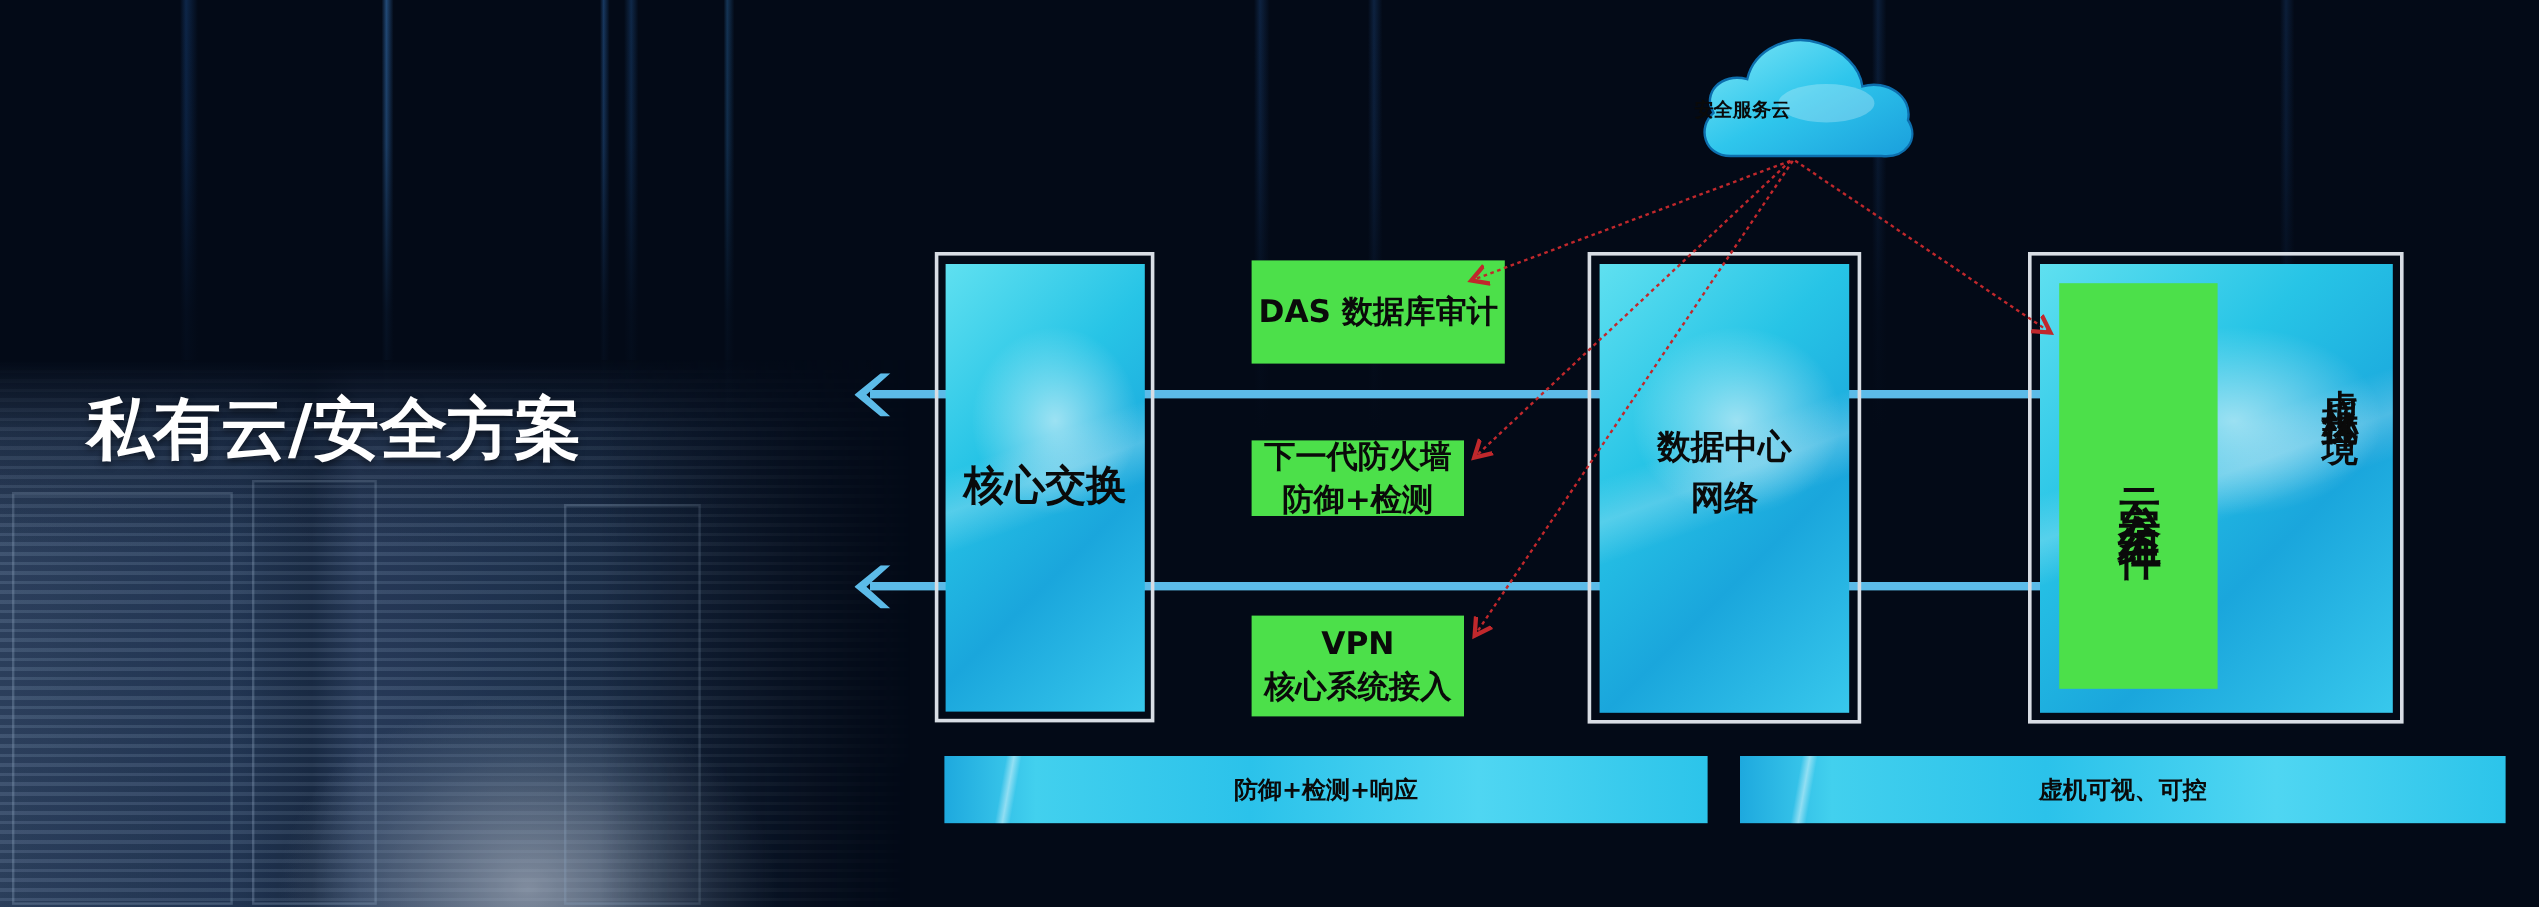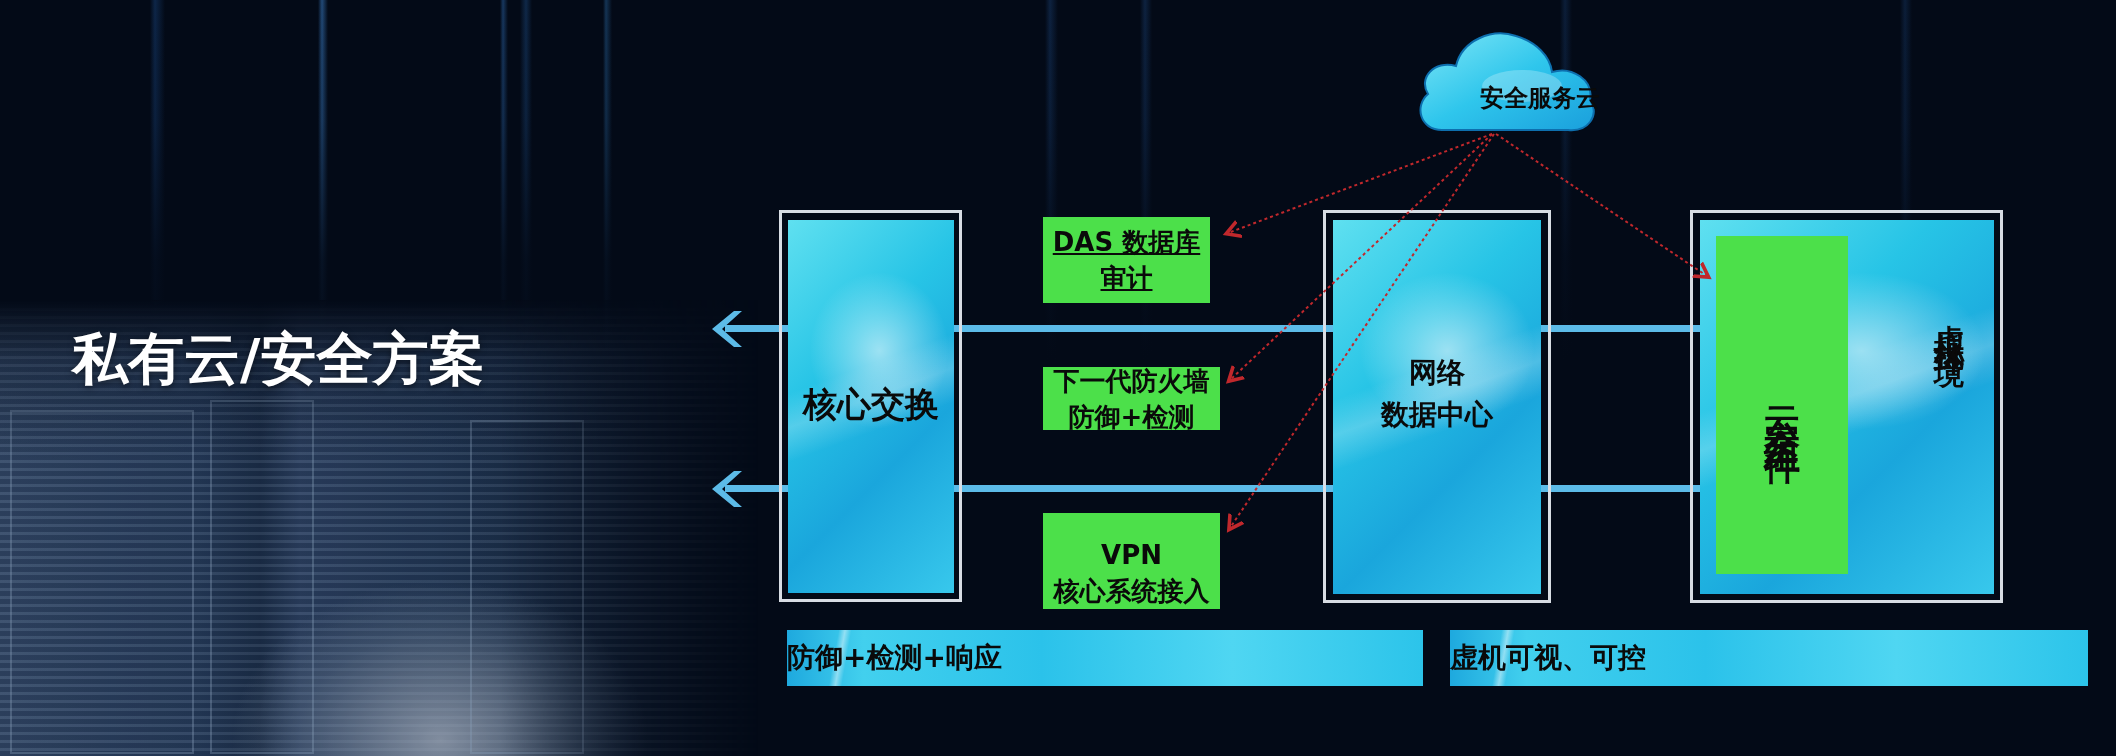--- a/index.html
+++ b/index.html
@@ -65,30 +65,30 @@
   }
   .green {
     position:absolute; background:#4ce04a; color:#0a0a0a; font-weight:bold;
     display:flex; flex-direction:column; align-items:center; justify-content:center;
     text-align:center; font-size:26px; line-height:36px;
   }
   .hline { position:absolute; height:7px; background:#5cbbe8; }
   .arrowhead { position:absolute; }
   .bar {
     position:absolute; height:56px;
-    display:flex; align-items:center; justify-content:flex-start;
-    font-weight:bold; font-size:28px; color:#0a0a0a;
+    display:flex; align-items:center; justify-content:center;
+    font-weight:bold; font-size:20px; color:#0a0a0a;
     background:
       linear-gradient(100deg, transparent 8%, rgba(255,255,255,0.45) 9%, transparent 10%),
       linear-gradient(90deg, #1ea9de 0%, #42d0ee 12%, #2bc2ea 40%, #4fd6f2 70%, #2cc4ea 100%);
   }
   .cloud-wrap { position:absolute; left:1412px; top:26px; width:188px; height:112px; }
   .cloud-text {
-    position:absolute; left:0; right:0; top:56px; text-align:right;
-    font-weight:bold; font-size:24px; color:#0a0a0a;
+    position:absolute; left:0; right:0; top:56px; text-align:left;
+    font-weight:bold; font-size:16px; color:#0a0a0a;
   }
   .vert-text { writing-mode:vertical-rl; text-orientation:upright; letter-spacing:8px; }
   svg.overlay { position:absolute; left:0; top:0; pointer-events:none; }
 </style>
 </head>
 <body>
 
 <div class="bg"></div>
 <div class="bg-fade"></div>
 
@@ -110,37 +110,37 @@
 </svg>
 <svg class="arrowhead" style="left:712px;top:471px;" width="32" height="36" viewBox="0 0 32 36">
   <polygon points="0,18 22,0 30,0 10,18 30,36 22,36" fill="#5cbbe8"></polygon>
 </svg>
 
 <div class="frame" style="left:779px;top:210px;width:183px;height:392px;"></div>
 <div class="water" style="left:788px;top:220px;width:166px;height:373px;">
   <div class="box-label" style="left:0;right:0;top:162px;font-size:34px;">核心交换</div>
 </div>
 
-<div class="green" style="left:1043px;top:217px;width:167px;height:86px;text-decoration:underline;">
+<div class="green" style="left:1043px;top:217px;width:211px;height:86px;">
   <div>DAS 数据库审计</div>
 </div>
 <div class="green" style="left:1043px;top:367px;width:177px;height:63px;">
   <div>下一代防火墙</div>
   <div>防御+检测</div>
 </div>
-<div class="green" style="left:1043px;top:513px;width:177px;height:96px;justify-content:flex-end;">
+<div class="green" style="left:1043px;top:513px;width:177px;height:84px;">
   <div>VPN</div>
   <div>核心系统接入</div>
 </div>
 
 <div class="frame" style="left:1323px;top:210px;width:228px;height:393px;"></div>
 <div class="water" style="left:1333px;top:220px;width:208px;height:374px;">
   <div class="box-label" style="left:0;right:0;top:132px;font-size:28px;line-height:42px;">
+    <div>数据中心</div>
     <div>网络</div>
-    <div>数据中心</div>
   </div>
 </div>
 
 <div class="frame" style="left:1690px;top:210px;width:313px;height:393px;"></div>
 <div class="water" style="left:1700px;top:220px;width:294px;height:374px;">
   <div class="box-label vert-text" style="left:228px;top:80px;font-size:30px;">虚拟机环境</div>
 </div>
 <div class="green" style="left:1716px;top:236px;width:132px;height:338px;">
   <div class="vert-text" style="font-size:36px;letter-spacing:10px;">云安全组件</div>
 </div>

